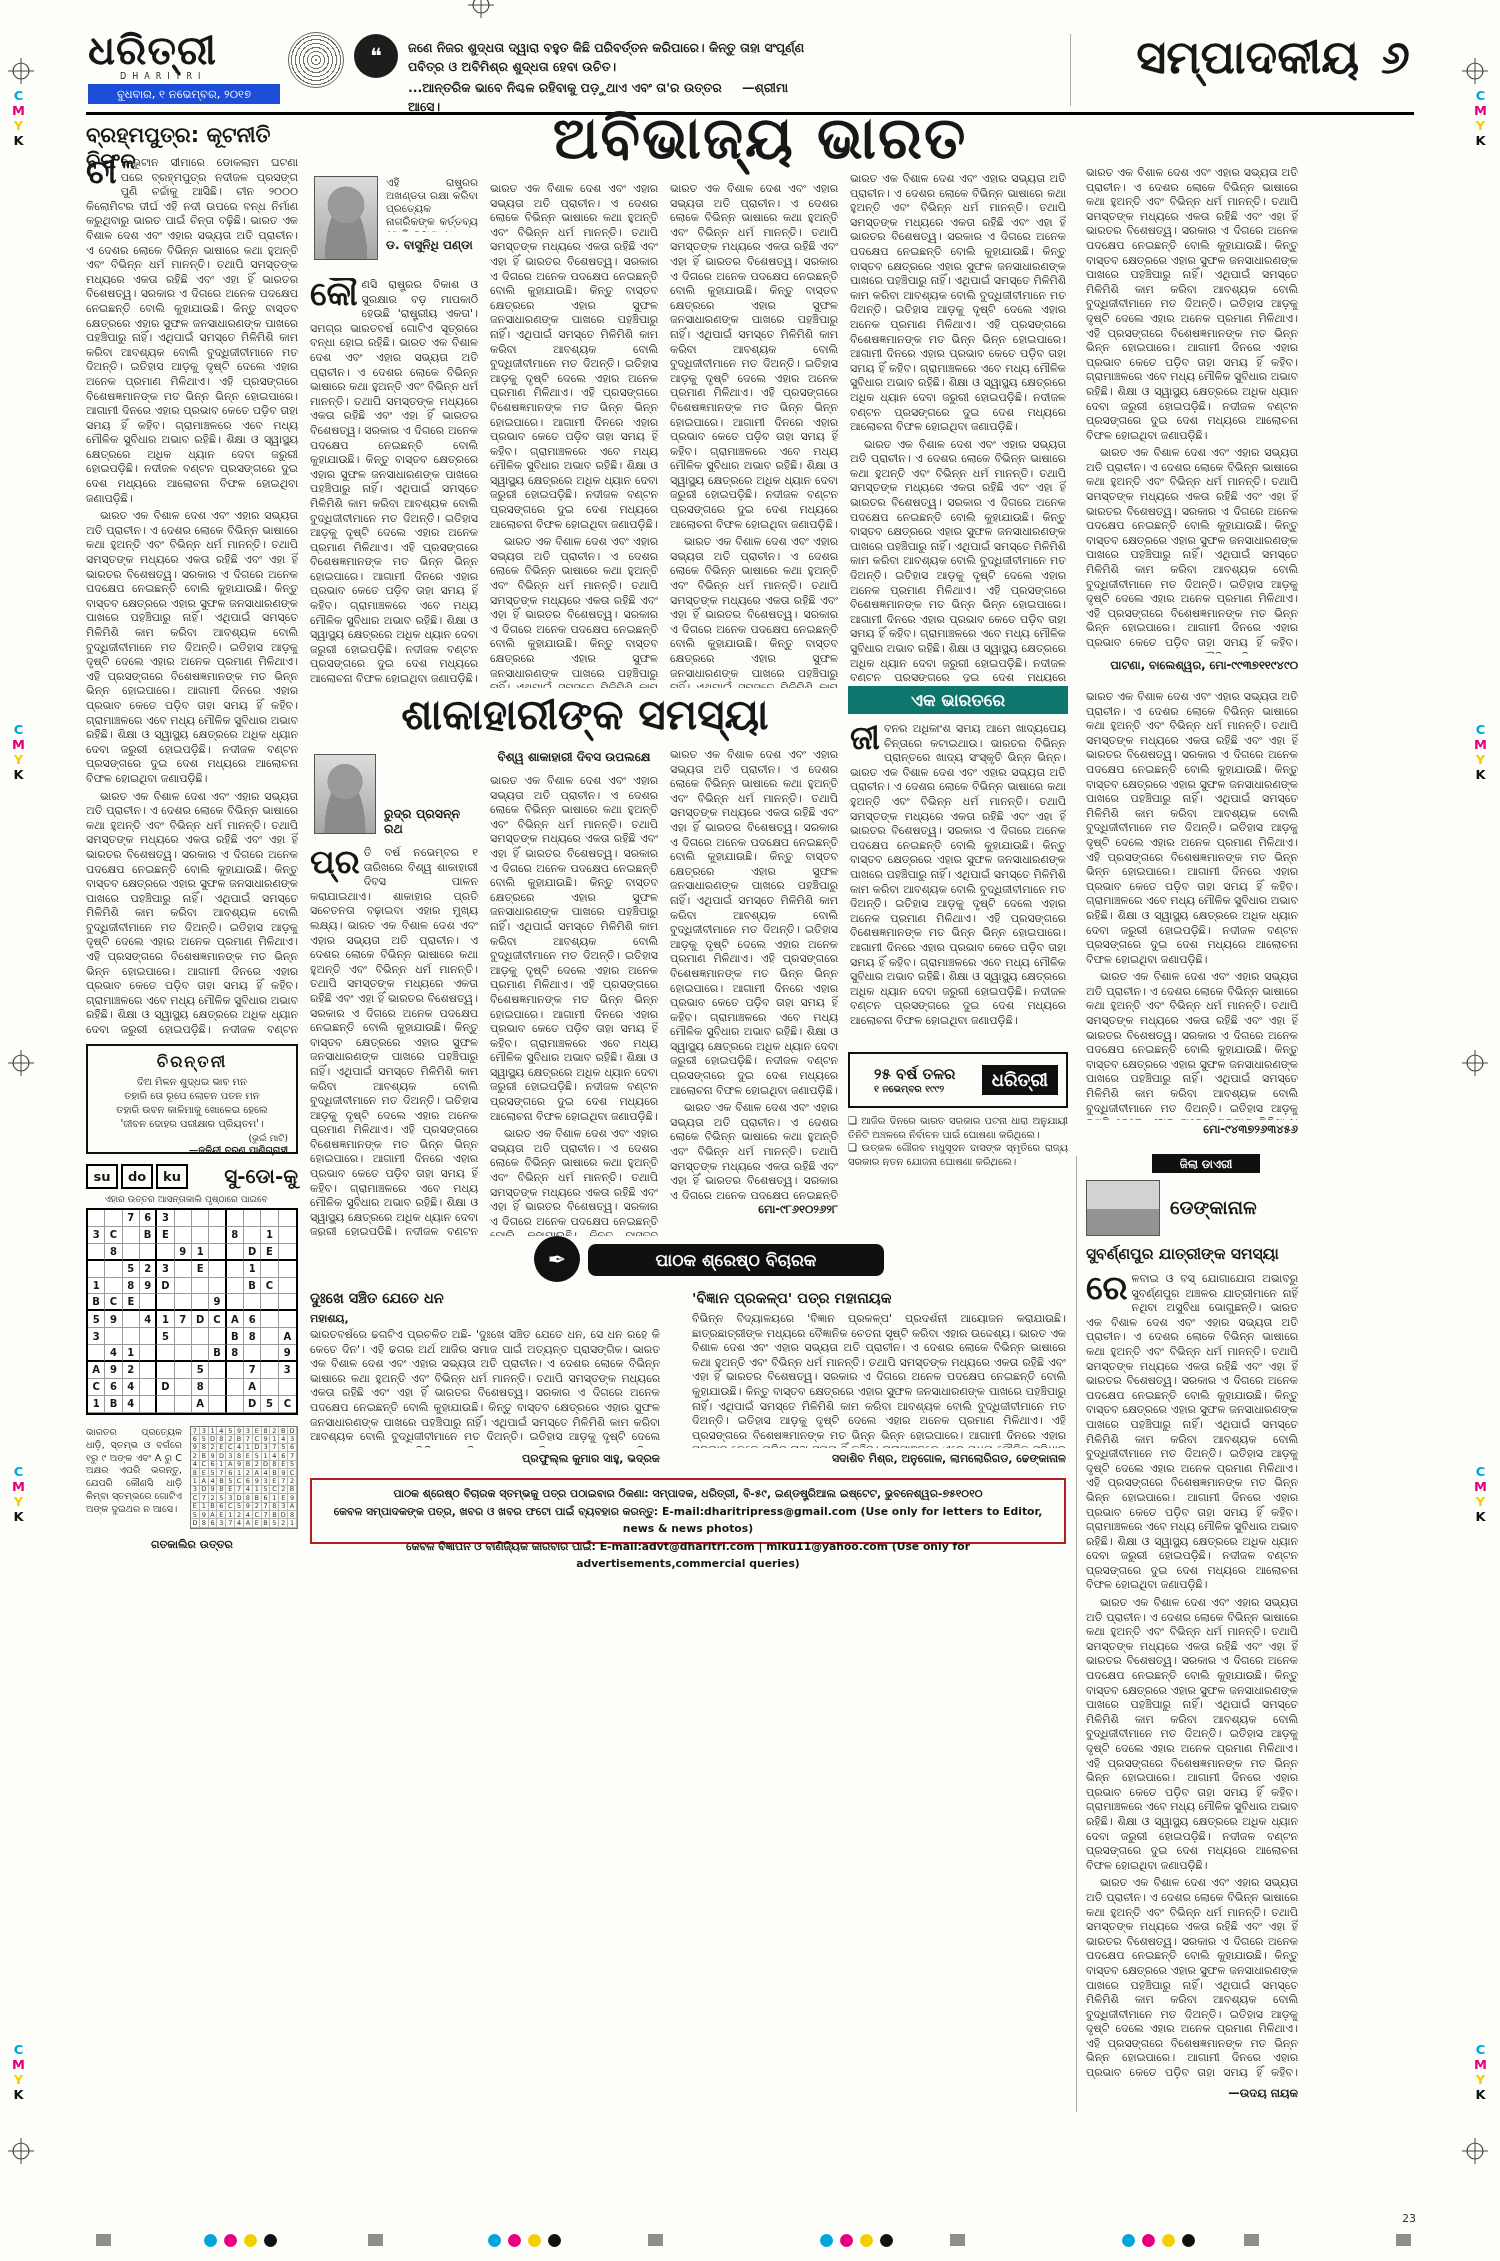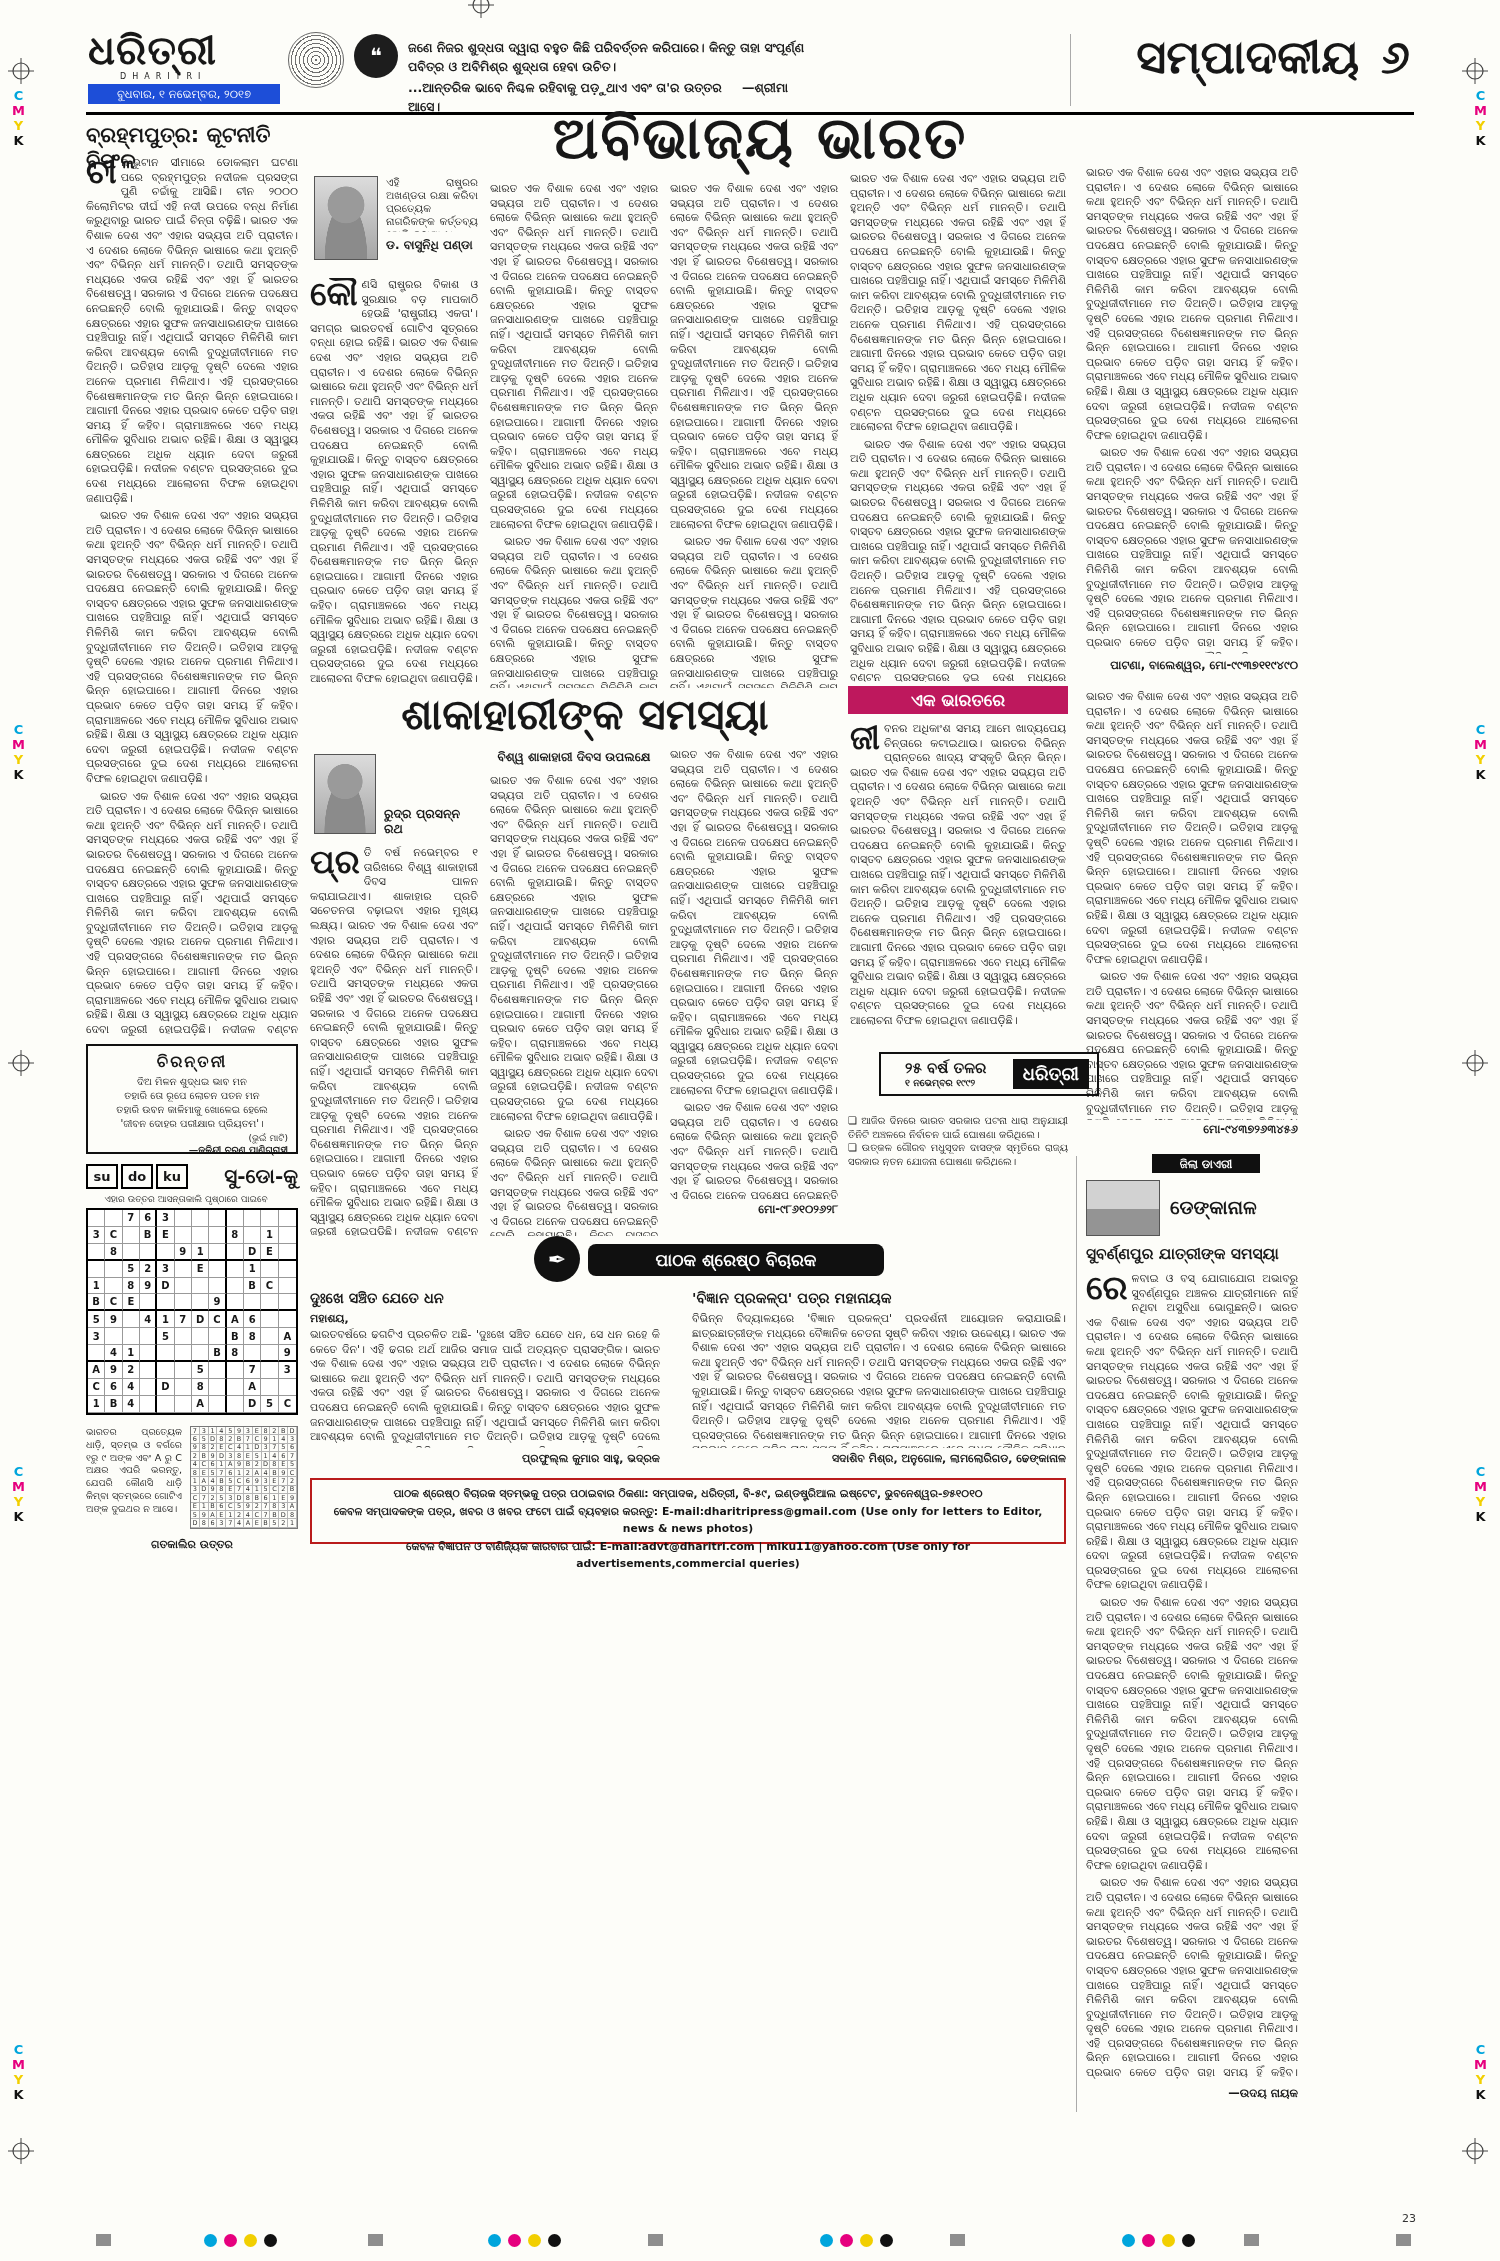--- a/index.html
+++ b/index.html
@@ -33,21 +33,21 @@
      background:radial-gradient(circle at 50% 34%, #9a9a9a 0 29%, transparent 30%),
                 radial-gradient(ellipse at 50% 100%, #8b8b8b 0 48%, transparent 49%),
                 linear-gradient(#dcdcdc,#a6a6a6);}
   .photo-land{border:1px solid #555;background:linear-gradient(#d2d2d2 0 52%, #949494 52% 100%);}
   
   .chir-box{border:2px solid #111;padding:6px 8px;text-align:center;}
   .chir-title{font-size:16px;font-weight:800;letter-spacing:2px;margin-bottom:4px;}
   .chir-line{font-size:10px;line-height:14px;}
   .chir-src{font-size:9px;text-align:right;margin-top:2px;}
   .chir-attr{font-size:9.5px;font-weight:800;text-align:right;}
-  .oi-banner{background:#be185d;color:#fff;font-size:17px;font-weight:800;display:flex;align-items:center;justify-content:center;}
+  .oi-banner{background:#0f766e;color:#fff;font-size:17px;font-weight:800;display:flex;align-items:center;justify-content:center;}
   .y25-box{border:2px solid #111;padding:4px 8px;display:flex;align-items:center;justify-content:space-between;}
   .y25-label{font-size:15px;font-weight:800;line-height:17px;}
   .y25-date{font-size:9.5px;font-weight:600;}
   .y25-brand{background:#101010;color:#fff;font-size:18px;font-weight:800;padding:4px 10px;}
   .y25-bullets div{font-size:10px;line-height:13.5px;text-align:justify;}
   .chip{background:#101010;color:#fff;font-size:11.5px;font-weight:700;display:flex;align-items:center;justify-content:center;}
   .pen-icon{border-radius:50%;background:#111;color:#fff;display:flex;align-items:center;justify-content:center;font-size:22px;}
   .letters-banner{background:#101010;color:#fff;font-size:17px;font-weight:800;display:flex;align-items:center;justify-content:center;border-radius:8px;}
   .lt-title{font-size:14.5px;font-weight:800;}
   .lt-sal{font-size:11px;font-weight:700;}
@@ -542,21 +542,21 @@
   <div class="abs oi-banner" style="left:848px;top:686px;width:220px;height:28px;">ଏକ ଭାରତରେ</div>
   <div class="abs col" style="left:850px;top:722px;width:216px;height:322px;">
     <p><span class="dc">ଜୀ</span><span>ବନର ଅଧିକାଂଶ ସମୟ ଆମେ ଖାଦ୍ୟପେୟ ଚିନ୍ତାରେ କଟାଇଥାଉ। ଭାରତର ବିଭିନ୍ନ ପ୍ରାନ୍ତରେ ଖାଦ୍ୟ ସଂସ୍କୃତି ଭିନ୍ନ ଭିନ୍ନ।</span> <span>ଭାରତ ଏକ ବିଶାଳ ଦେଶ ଏବଂ ଏହାର ସଭ୍ୟତା ଅତି ପ୍ରାଚୀନ। ଏ ଦେଶର ଲୋକେ ବିଭିନ୍ନ ଭାଷାରେ କଥା ହୁଅନ୍ତି ଏବଂ ବିଭିନ୍ନ ଧର୍ମ ମାନନ୍ତି। ତଥାପି ସମସ୍ତଙ୍କ ମଧ୍ୟରେ ଏକତା ରହିଛି ଏବଂ ଏହା ହିଁ ଭାରତର ବିଶେଷତ୍ୱ। ସରକାର ଏ ଦିଗରେ ଅନେକ ପଦକ୍ଷେପ ନେଇଛନ୍ତି ବୋଲି କୁହାଯାଉଛି। କିନ୍ତୁ ବାସ୍ତବ କ୍ଷେତ୍ରରେ ଏହାର ସୁଫଳ ଜନସାଧାରଣଙ୍କ ପାଖରେ ପହଞ୍ଚିପାରୁ ନାହିଁ। ଏଥିପାଇଁ ସମସ୍ତେ ମିଳିମିଶି କାମ କରିବା ଆବଶ୍ୟକ ବୋଲି ବୁଦ୍ଧିଜୀବୀମାନେ ମତ ଦିଅନ୍ତି। ଇତିହାସ ଆଡ଼କୁ ଦୃଷ୍ଟି ଦେଲେ ଏହାର ଅନେକ ପ୍ରମାଣ ମିଳିଥାଏ। ଏହି ପ୍ରସଙ୍ଗରେ ବିଶେଷଜ୍ଞମାନଙ୍କ ମତ ଭିନ୍ନ ଭିନ୍ନ ହୋଇପାରେ। ଆଗାମୀ ଦିନରେ ଏହାର ପ୍ରଭାବ କେତେ ପଡ଼ିବ ତାହା ସମୟ ହିଁ କହିବ। ଗ୍ରାମାଞ୍ଚଳରେ ଏବେ ମଧ୍ୟ ମୌଳିକ ସୁବିଧାର ଅଭାବ ରହିଛି। ଶିକ୍ଷା ଓ ସ୍ୱାସ୍ଥ୍ୟ କ୍ଷେତ୍ରରେ ଅଧିକ ଧ୍ୟାନ ଦେବା ଜରୁରୀ ହୋଇପଡ଼ିଛି। ନଦୀଜଳ ବଣ୍ଟନ ପ୍ରସଙ୍ଗରେ ଦୁଇ ଦେଶ ମଧ୍ୟରେ ଆଲୋଚନା ବିଫଳ ହୋଇଥିବା ଜଣାପଡ଼ିଛି।</span></p>
   </div>
   <div class="abs col" style="left:1086px;top:690px;width:212px;height:430px;">
     <p>ଭାରତ ଏକ ବିଶାଳ ଦେଶ ଏବଂ ଏହାର ସଭ୍ୟତା ଅତି ପ୍ରାଚୀନ। ଏ ଦେଶର ଲୋକେ ବିଭିନ୍ନ ଭାଷାରେ କଥା ହୁଅନ୍ତି ଏବଂ ବିଭିନ୍ନ ଧର୍ମ ମାନନ୍ତି। ତଥାପି ସମସ୍ତଙ୍କ ମଧ୍ୟରେ ଏକତା ରହିଛି ଏବଂ ଏହା ହିଁ ଭାରତର ବିଶେଷତ୍ୱ। ସରକାର ଏ ଦିଗରେ ଅନେକ ପଦକ୍ଷେପ ନେଇଛନ୍ତି ବୋଲି କୁହାଯାଉଛି। କିନ୍ତୁ ବାସ୍ତବ କ୍ଷେତ୍ରରେ ଏହାର ସୁଫଳ ଜନସାଧାରଣଙ୍କ ପାଖରେ ପହଞ୍ଚିପାରୁ ନାହିଁ। ଏଥିପାଇଁ ସମସ୍ତେ ମିଳିମିଶି କାମ କରିବା ଆବଶ୍ୟକ ବୋଲି ବୁଦ୍ଧିଜୀବୀମାନେ ମତ ଦିଅନ୍ତି। ଇତିହାସ ଆଡ଼କୁ ଦୃଷ୍ଟି ଦେଲେ ଏହାର ଅନେକ ପ୍ରମାଣ ମିଳିଥାଏ। ଏହି ପ୍ରସଙ୍ଗରେ ବିଶେଷଜ୍ଞମାନଙ୍କ ମତ ଭିନ୍ନ ଭିନ୍ନ ହୋଇପାରେ। ଆଗାମୀ ଦିନରେ ଏହାର ପ୍ରଭାବ କେତେ ପଡ଼ିବ ତାହା ସମୟ ହିଁ କହିବ। ଗ୍ରାମାଞ୍ଚଳରେ ଏବେ ମଧ୍ୟ ମୌଳିକ ସୁବିଧାର ଅଭାବ ରହିଛି। ଶିକ୍ଷା ଓ ସ୍ୱାସ୍ଥ୍ୟ କ୍ଷେତ୍ରରେ ଅଧିକ ଧ୍ୟାନ ଦେବା ଜରୁରୀ ହୋଇପଡ଼ିଛି। ନଦୀଜଳ ବଣ୍ଟନ ପ୍ରସଙ୍ଗରେ ଦୁଇ ଦେଶ ମଧ୍ୟରେ ଆଲୋଚନା ବିଫଳ ହୋଇଥିବା ଜଣାପଡ଼ିଛି।</p>
     <p class="ind">ଭାରତ ଏକ ବିଶାଳ ଦେଶ ଏବଂ ଏହାର ସଭ୍ୟତା ଅତି ପ୍ରାଚୀନ। ଏ ଦେଶର ଲୋକେ ବିଭିନ୍ନ ଭାଷାରେ କଥା ହୁଅନ୍ତି ଏବଂ ବିଭିନ୍ନ ଧର୍ମ ମାନନ୍ତି। ତଥାପି ସମସ୍ତଙ୍କ ମଧ୍ୟରେ ଏକତା ରହିଛି ଏବଂ ଏହା ହିଁ ଭାରତର ବିଶେଷତ୍ୱ। ସରକାର ଏ ଦିଗରେ ଅନେକ ପଦକ୍ଷେପ ନେଇଛନ୍ତି ବୋଲି କୁହାଯାଉଛି। କିନ୍ତୁ ବାସ୍ତବ କ୍ଷେତ୍ରରେ ଏହାର ସୁଫଳ ଜନସାଧାରଣଙ୍କ ପାଖରେ ପହଞ୍ଚିପାରୁ ନାହିଁ। ଏଥିପାଇଁ ସମସ୍ତେ ମିଳିମିଶି କାମ କରିବା ଆବଶ୍ୟକ ବୋଲି ବୁଦ୍ଧିଜୀବୀମାନେ ମତ ଦିଅନ୍ତି। ଇତିହାସ ଆଡ଼କୁ ଦୃଷ୍ଟି ଦେଲେ ଏହାର ଅନେକ ପ୍ରମାଣ ମିଳିଥାଏ। ଏହି ପ୍ରସଙ୍ଗରେ ବିଶେଷଜ୍ଞମାନଙ୍କ ମତ ଭିନ୍ନ ଭିନ୍ନ ହୋଇପାରେ। ଆଗାମୀ ଦିନରେ ଏହାର ପ୍ରଭାବ କେତେ ପଡ଼ିବ ତାହା ସମୟ ହିଁ କହିବ। ଗ୍ରାମାଞ୍ଚଳରେ ଏବେ ମଧ୍ୟ ମୌଳିକ ସୁବିଧାର ଅଭାବ ରହିଛି। ଶିକ୍ଷା ଓ ସ୍ୱାସ୍ଥ୍ୟ କ୍ଷେତ୍ରରେ ଅଧିକ ଧ୍ୟାନ ଦେବା ଜରୁରୀ ହୋଇପଡ଼ିଛି। ନଦୀଜଳ ବଣ୍ଟନ ପ୍ରସଙ୍ଗରେ ଦୁଇ ଦେଶ ମଧ୍ୟରେ ଆଲୋଚନା ବିଫଳ ହୋଇଥିବା ଜଣାପଡ଼ିଛି।</p>
   </div>
   <div class="abs ending" style="left:1086px;top:1122px;width:212px;">ମୋ-୯୪୩୭୨୬୩୪୫୬</div>
 
-  <div class="abs y25-box" style="left:879px;top:1052px;width:220px;height:44px;padding-left:24px;">
+  <div class="abs y25-box" style="left:848px;top:1052px;width:220px;height:56px;padding-left:24px;">
     <div>
       <div class="y25-label">୨୫ ବର୍ଷ ତଳର</div>
       <div class="y25-date">୧ ନଭେମ୍ବର ୧୯୯୨</div>
     </div>
     <div class="y25-brand">ଧରିତ୍ରୀ</div>
   </div>
   <div class="abs y25-bullets" style="left:848px;top:1114px;width:220px;height:52px;overflow:hidden;">
     <div>❏ ଆଜିର ଦିନରେ ଭାରତ ସରକାର ପଟନା ଧାରା ଅନୁଯାୟୀ ତିନିଟି ଅଞ୍ଚଳରେ ନିର୍ବାଚନ ପାଇଁ ଘୋଷଣା କରିଥିଲେ।</div>
     <div>❏ ଉତ୍କଳ ଗୌରବ ମଧୁସୂଦନ ଦାସଙ୍କ ସ୍ମୃତିରେ ରାଜ୍ୟ ସରକାର ନୂତନ ଯୋଜନା ଘୋଷଣା କରିଥିଲେ।</div>
   </div>

